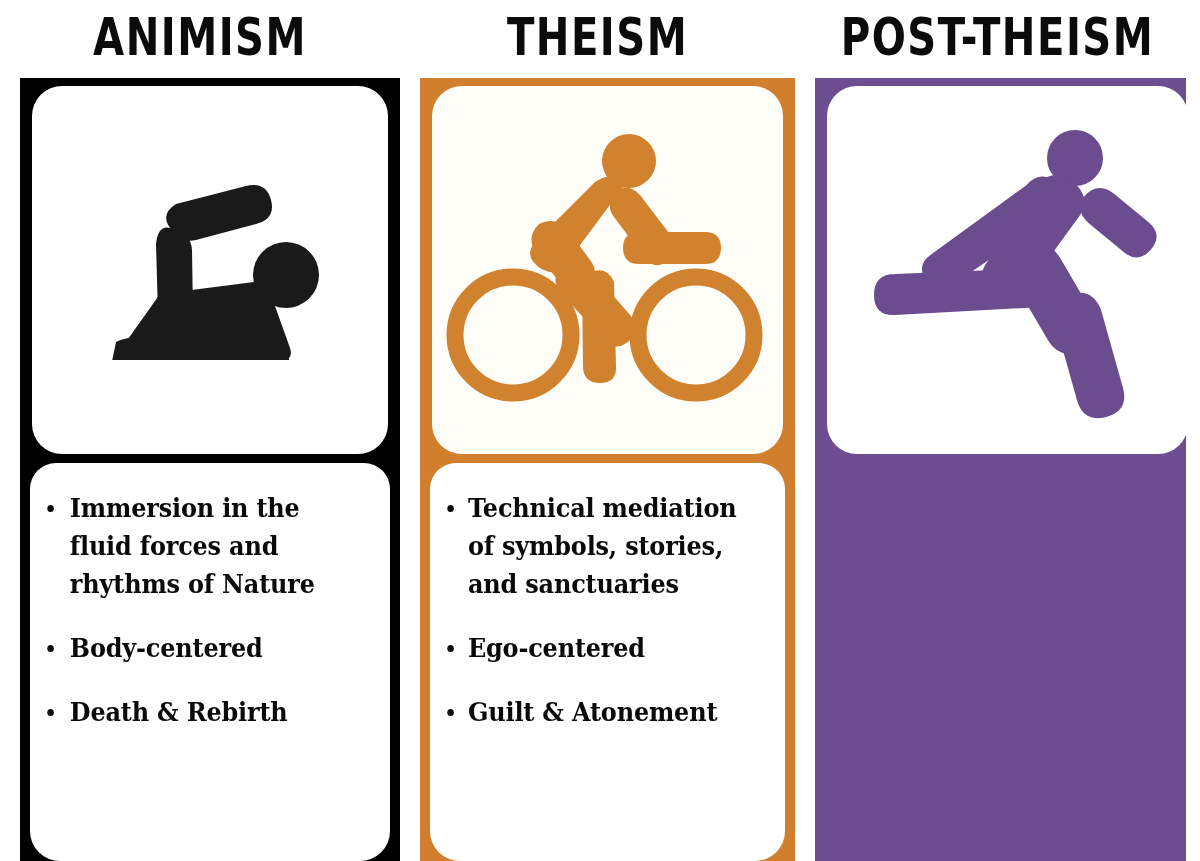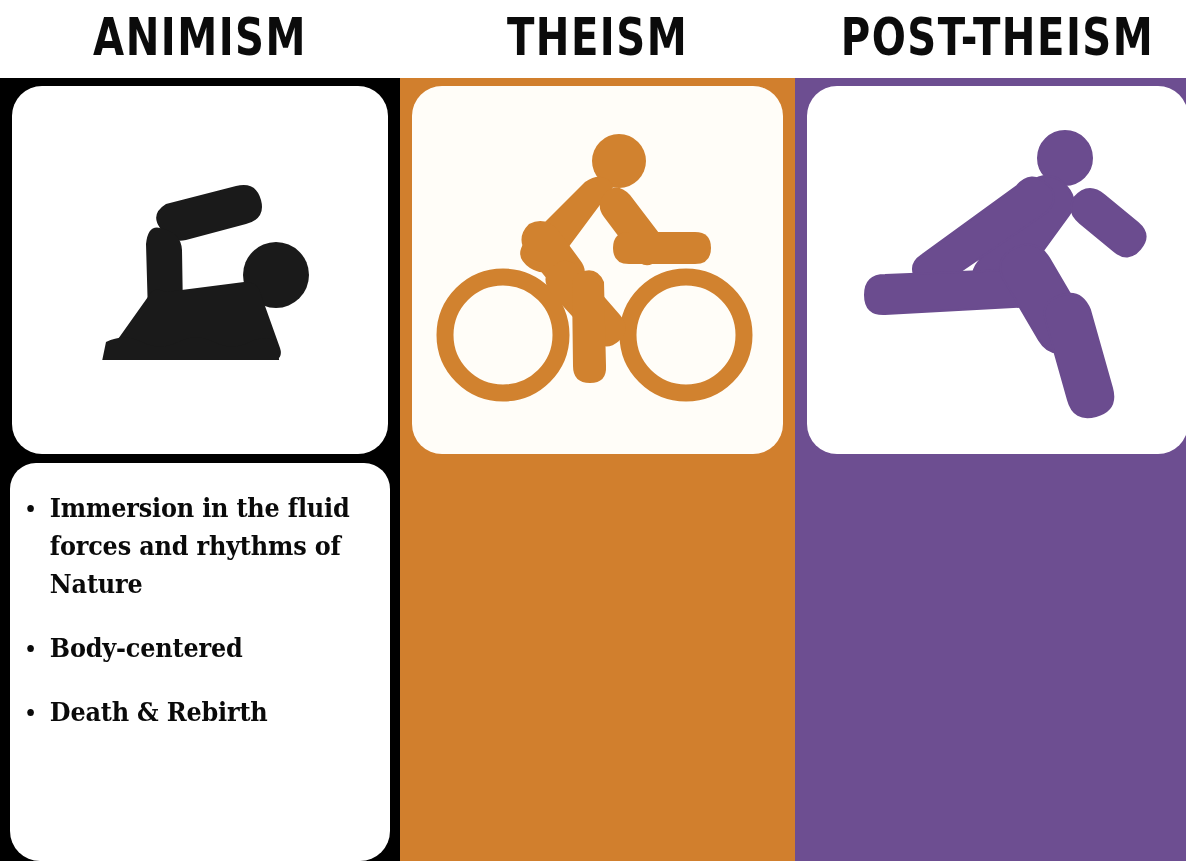--- a/index.html
+++ b/index.html
@@ -62,20 +62,21 @@
     height: 785px;
     display: flex;
     z-index: 1;
   }
   .col {
     position: relative;
     height: 785px;
     box-sizing: border-box;
     display: flex;
     flex-direction: column;
+    margin-left: 20px;
   }
   .col-animism { width: 400px; background: #000000; }
   .col-theism  { width: 395px; background: #d17f2d; }
   .col-post    { width: 405px; background: #6d4e91; }
 
   
   .right-edge {
     position: absolute;
     right: 0;
     top: 76px;
@@ -214,20 +215,27 @@
               <path d="M148 152 q16 -6 23 10 l2 84 q1 17 -16 17 q-17 0 -17 -17 l-1 -80 q0 -11 9 -14 Z"></path>
 
               <path d="M172 73 q12 -12 25 2 l32 42 q10 14 -4 24 q-14 10 -24 -4 l-30 -40 q-9 -12 1 -24 Z"></path>
 
               <path d="M196 112 l66 0 q16 0 16 16 q0 16 -16 16 l-66 0 q-16 0 -16 -16 q0 -16 16 -16 Z"></path>
             </g>
           </svg>
         </span>
       </div>
 
+      <div class="text-card">
+        <ul class="bullets">
+          <li>Technical mediation of symbols, stories, and sanctuaries</li>
+          <li>Ego-centered</li>
+          <li>Guilt &amp; Atonement</li>
+        </ul>
+      </div>
     </div>
 
     <div class="col col-post">
 
       <div class="icon-card">
         <span>
           <svg width="330" height="300" viewBox="0 0 330 300" aria-hidden="true">
             <g fill="#6b4c8f" stroke="#6b4c8f" stroke-width="2" stroke-linejoin="round">
 
               <circle cx="232" cy="38" r="27"></circle>

